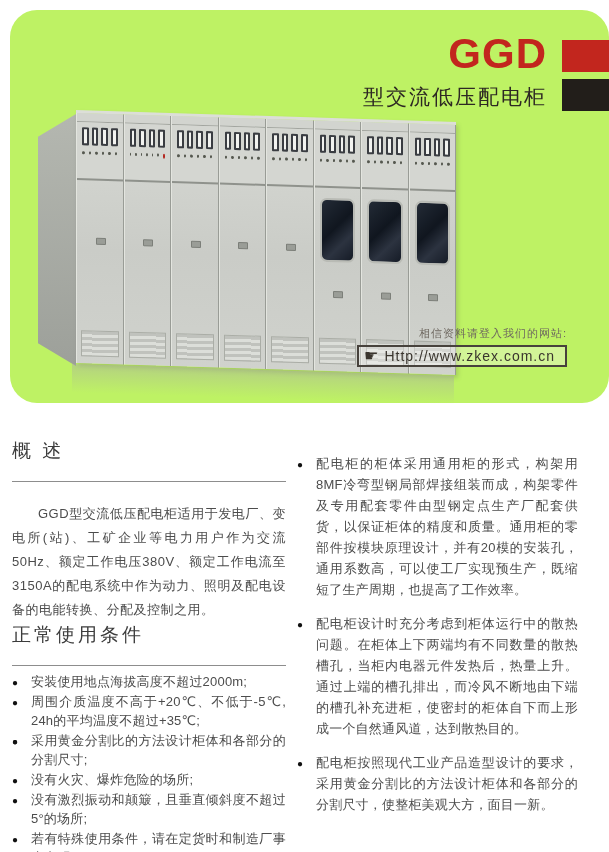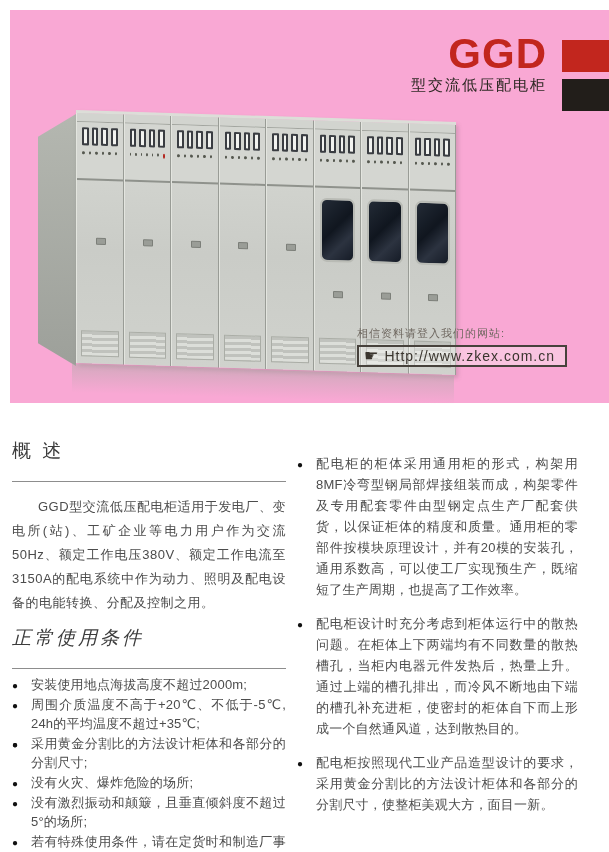--- a/index.html
+++ b/index.html
@@ -1,23 +1,23 @@
 <!DOCTYPE html>
 <html><head>
 <meta charset="utf-8">
 <style>
   html,body{margin:0;padding:0;background:#fff;}
   .page{position:relative;width:609px;height:852px;background:#ffffff;overflow:hidden;
         font-family:"Liberation Sans","DejaVu Sans",sans-serif;}
 
   
-  .hero{position:absolute;left:10px;top:10px;width:599px;height:393px;background:#f9a8d4;}
+  .hero{position:absolute;left:10px;top:10px;width:599px;height:393px;background:#bef264;border-radius:27px;}
   .brand-wrap{position:absolute;top:22px;right:62px;text-align:right;}
   .brand{font-size:42px;font-weight:bold;color:#c2261e;line-height:1.05;letter-spacing:1px;}
-  .subtitle{font-size:15px;color:#2d2823;letter-spacing:2px;}
+  .subtitle{font-size:21px;color:#2d2823;margin-top:7px;letter-spacing:2px;}
   .block-red{position:absolute;top:30px;right:0;width:47px;height:32px;background:#c2261e;}
   .block-black{position:absolute;top:69px;right:0;width:47px;height:32px;background:#221e1a;}
 
   
   .photo{position:absolute;left:28px;top:100px;width:418px;height:292px;}
   .cab-side{position:absolute;left:0;top:4px;width:38px;height:252px;
             background:linear-gradient(180deg,#b4b7b0,#9da09a);
             clip-path:polygon(100% 0,100% 100%,0 91%,0 9%);}
   .cab-front{position:absolute;left:38px;top:0;right:0;height:250px;display:flex;
              transform:skewY(1.8deg);transform-origin:left top;
@@ -37,35 +37,35 @@
   .sec-door{flex:1;position:relative;}
   .handle{position:absolute;left:50%;top:38%;width:8px;height:5px;margin-left:-4px;
           background:#9a9d97;border:1px solid #7c7f79;border-radius:1px;}
   .sec-louver{height:24px;margin:0 4px 7px 4px;border:1px solid #aaada6;
               background:repeating-linear-gradient(180deg,#c0c2bd 0 3px,#dcded9 3px 6px);}
   .reflection{position:absolute;left:34px;right:2px;top:254px;height:38px;
               transform:skewY(1.8deg);transform-origin:left top;
               background:linear-gradient(180deg,rgba(168,170,164,.45),rgba(233,228,220,0) 75%);}
 
   
-  .watermark{position:absolute;right:42px;top:316px;}
+  .watermark{position:absolute;right:42px;top:316px;text-align:right;}
   .wm-text{font-size:11px;color:#6e675f;letter-spacing:1px;}
   .wm-url{display:inline-flex;align-items:center;gap:5px;margin-top:4px;
           border:2px solid #47423c;padding:1px 10px 1px 5px;font-size:14px;color:#3a352e;
           letter-spacing:1px;background:rgba(250,248,245,.35);}
   .hand{font-size:16px;line-height:1;color:#3a352e;}
 
   
   .col{position:absolute;top:440px;}
   .col-left{left:12px;width:274px;}
   .col-right{left:297px;width:281px;}
   .sec-title{font-size:19px;font-weight:400;color:#3c3c3c;letter-spacing:3px;
              line-height:22px;padding-bottom:19px;border-bottom:1px solid #8d8d8d;}
-  .sec-title.second{margin-top:12px;font-style:italic;}
-  .overview-body{margin-top:13px;font-size:13px;line-height:24px;color:#4c4c4c;
+  .sec-title.second{margin-top:2px;}
+  .overview-body{margin-top:20px;font-size:13px;line-height:24px;color:#4c4c4c;
                  text-align:justify;text-indent:2em;letter-spacing:.5px;}
   .cond-list{margin-top:6px;}
   .cond-item{position:relative;padding-left:19px;font-size:13px;line-height:19px;
              color:#4c4c4c;margin-bottom:1px;text-align:justify;letter-spacing:.2px;}
   .struct-list{margin-top:13px;}
   .struct-item{position:relative;padding-left:19px;font-size:13px;line-height:21px;
                color:#4c4c4c;text-align:justify;margin-bottom:13px;letter-spacing:.2px;}
   .bullet{position:absolute;left:0;top:1px;font-size:10px;color:#111;}
 </style>
 </head>

